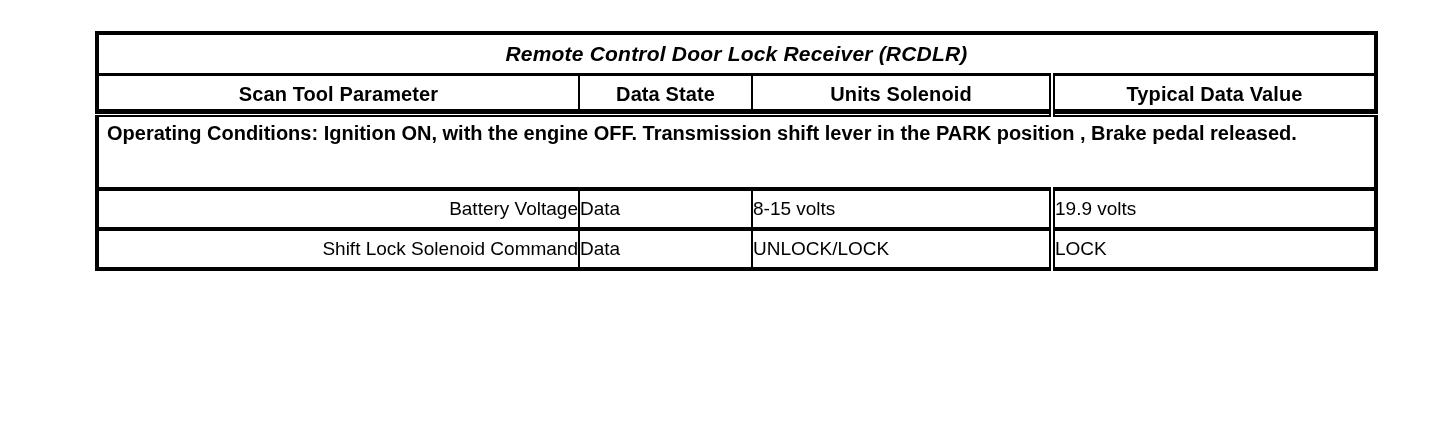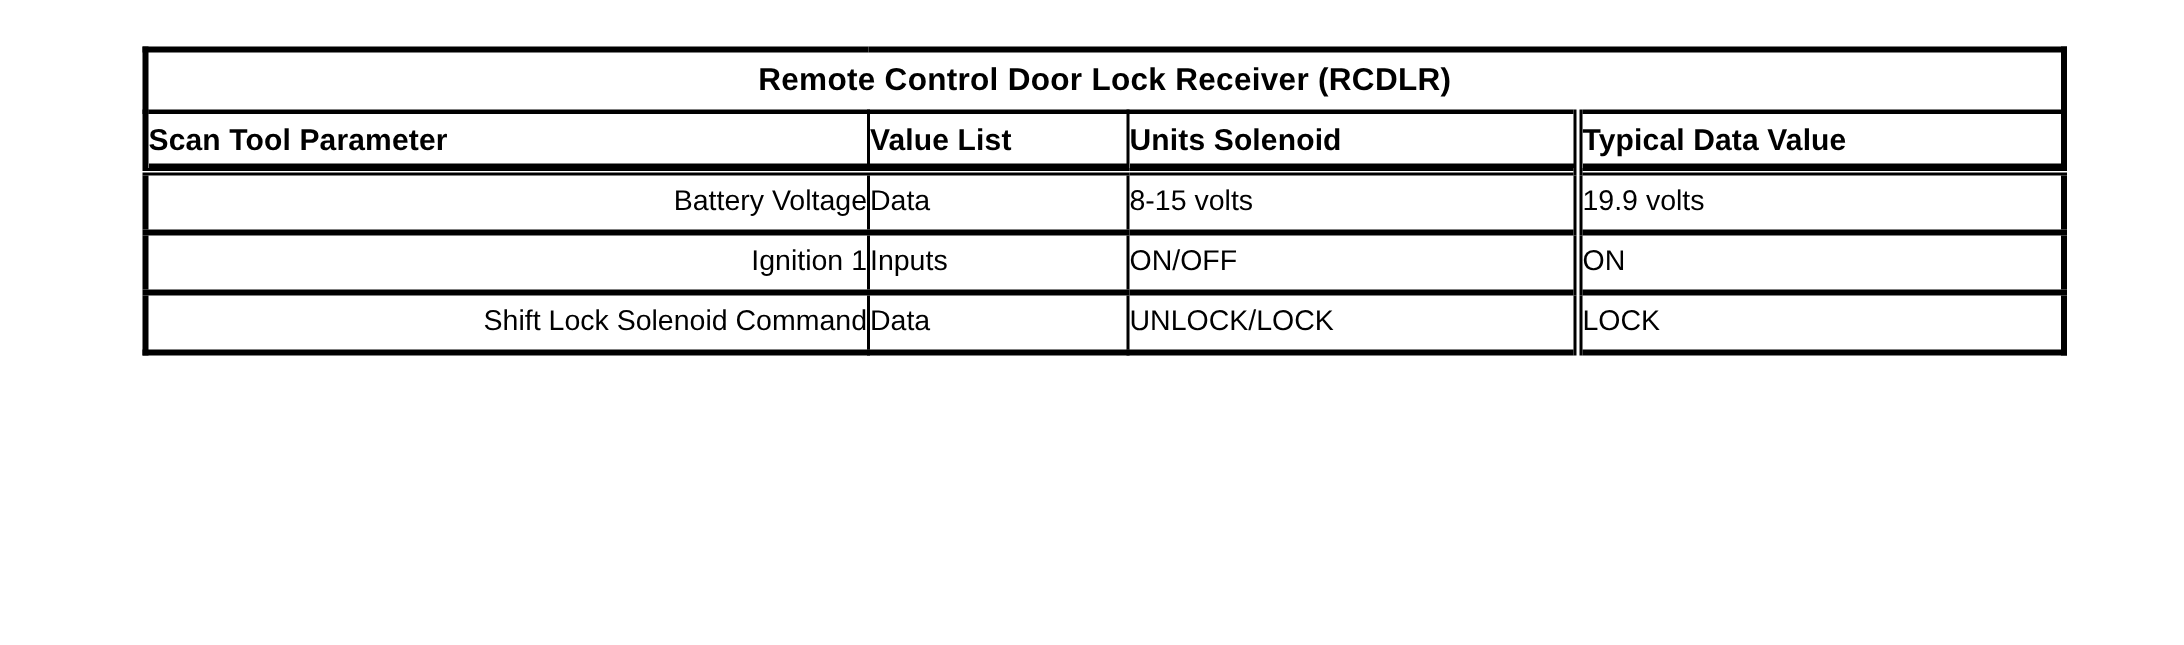--- a/index.html
+++ b/index.html
@@ -48,25 +48,27 @@
   .col-value  { width: 324px; }
 
   
   .row-title td {
     height: 38px;
     text-align: center;
     font-size: 21px;
     font-weight: bold;
     letter-spacing: 0.2px;
     border-bottom-width: 3px;
+    font-style: italic;
   }
 
   
   .row-header td {
     height: 36px;
+    text-align: center;
     font-size: 20px;
     font-weight: bold;
     letter-spacing: 0.1px;
     border-bottom: 3px double #000000;
     border-bottom-width: 5px;
   }
 
   
   .row-header td {
     box-shadow: inset 0 -5px 0 -2px #000000;
@@ -124,39 +126,36 @@
       <col class="col-value">
     </colgroup>
     <tbody>
 
       <tr class="row-title">
         <td colspan="4">Remote Control Door Lock Receiver (RCDLR)</td>
       </tr>
 
       <tr class="row-header">
         <td>Scan Tool Parameter</td>
-        <td>Value List</td>
+        <td>Data State</td>
         <td>Units Solenoid</td>
         <td class="dbl-left">Typical Data Value</td>
       </tr>
 
+      <tr class="row-conditions">
+        <td colspan="4">Operating Conditions: Ignition ON, with the engine OFF. Transmission shift lever in the PARK position , Brake pedal released.</td>
+      </tr>
 
       <tr class="row-data thick-top">
         <td class="cell-param">Battery Voltage</td>
         <td class="cell-center">Data</td>
         <td class="cell-center">8-15 volts</td>
         <td class="cell-center dbl-left">19.9 volts</td>
       </tr>
 
-      <tr class="row-data thick-top">
-        <td class="cell-param">Ignition 1</td>
-        <td class="cell-center">Inputs</td>
-        <td class="cell-center">ON/OFF</td>
-        <td class="cell-center dbl-left">ON</td>
-      </tr>
 
       <tr class="row-data thick-top">
         <td class="cell-param">Shift Lock Solenoid Command</td>
         <td class="cell-center">Data</td>
         <td class="cell-center">UNLOCK/LOCK</td>
         <td class="cell-center dbl-left">LOCK</td>
       </tr>
 
 
     </tbody>

